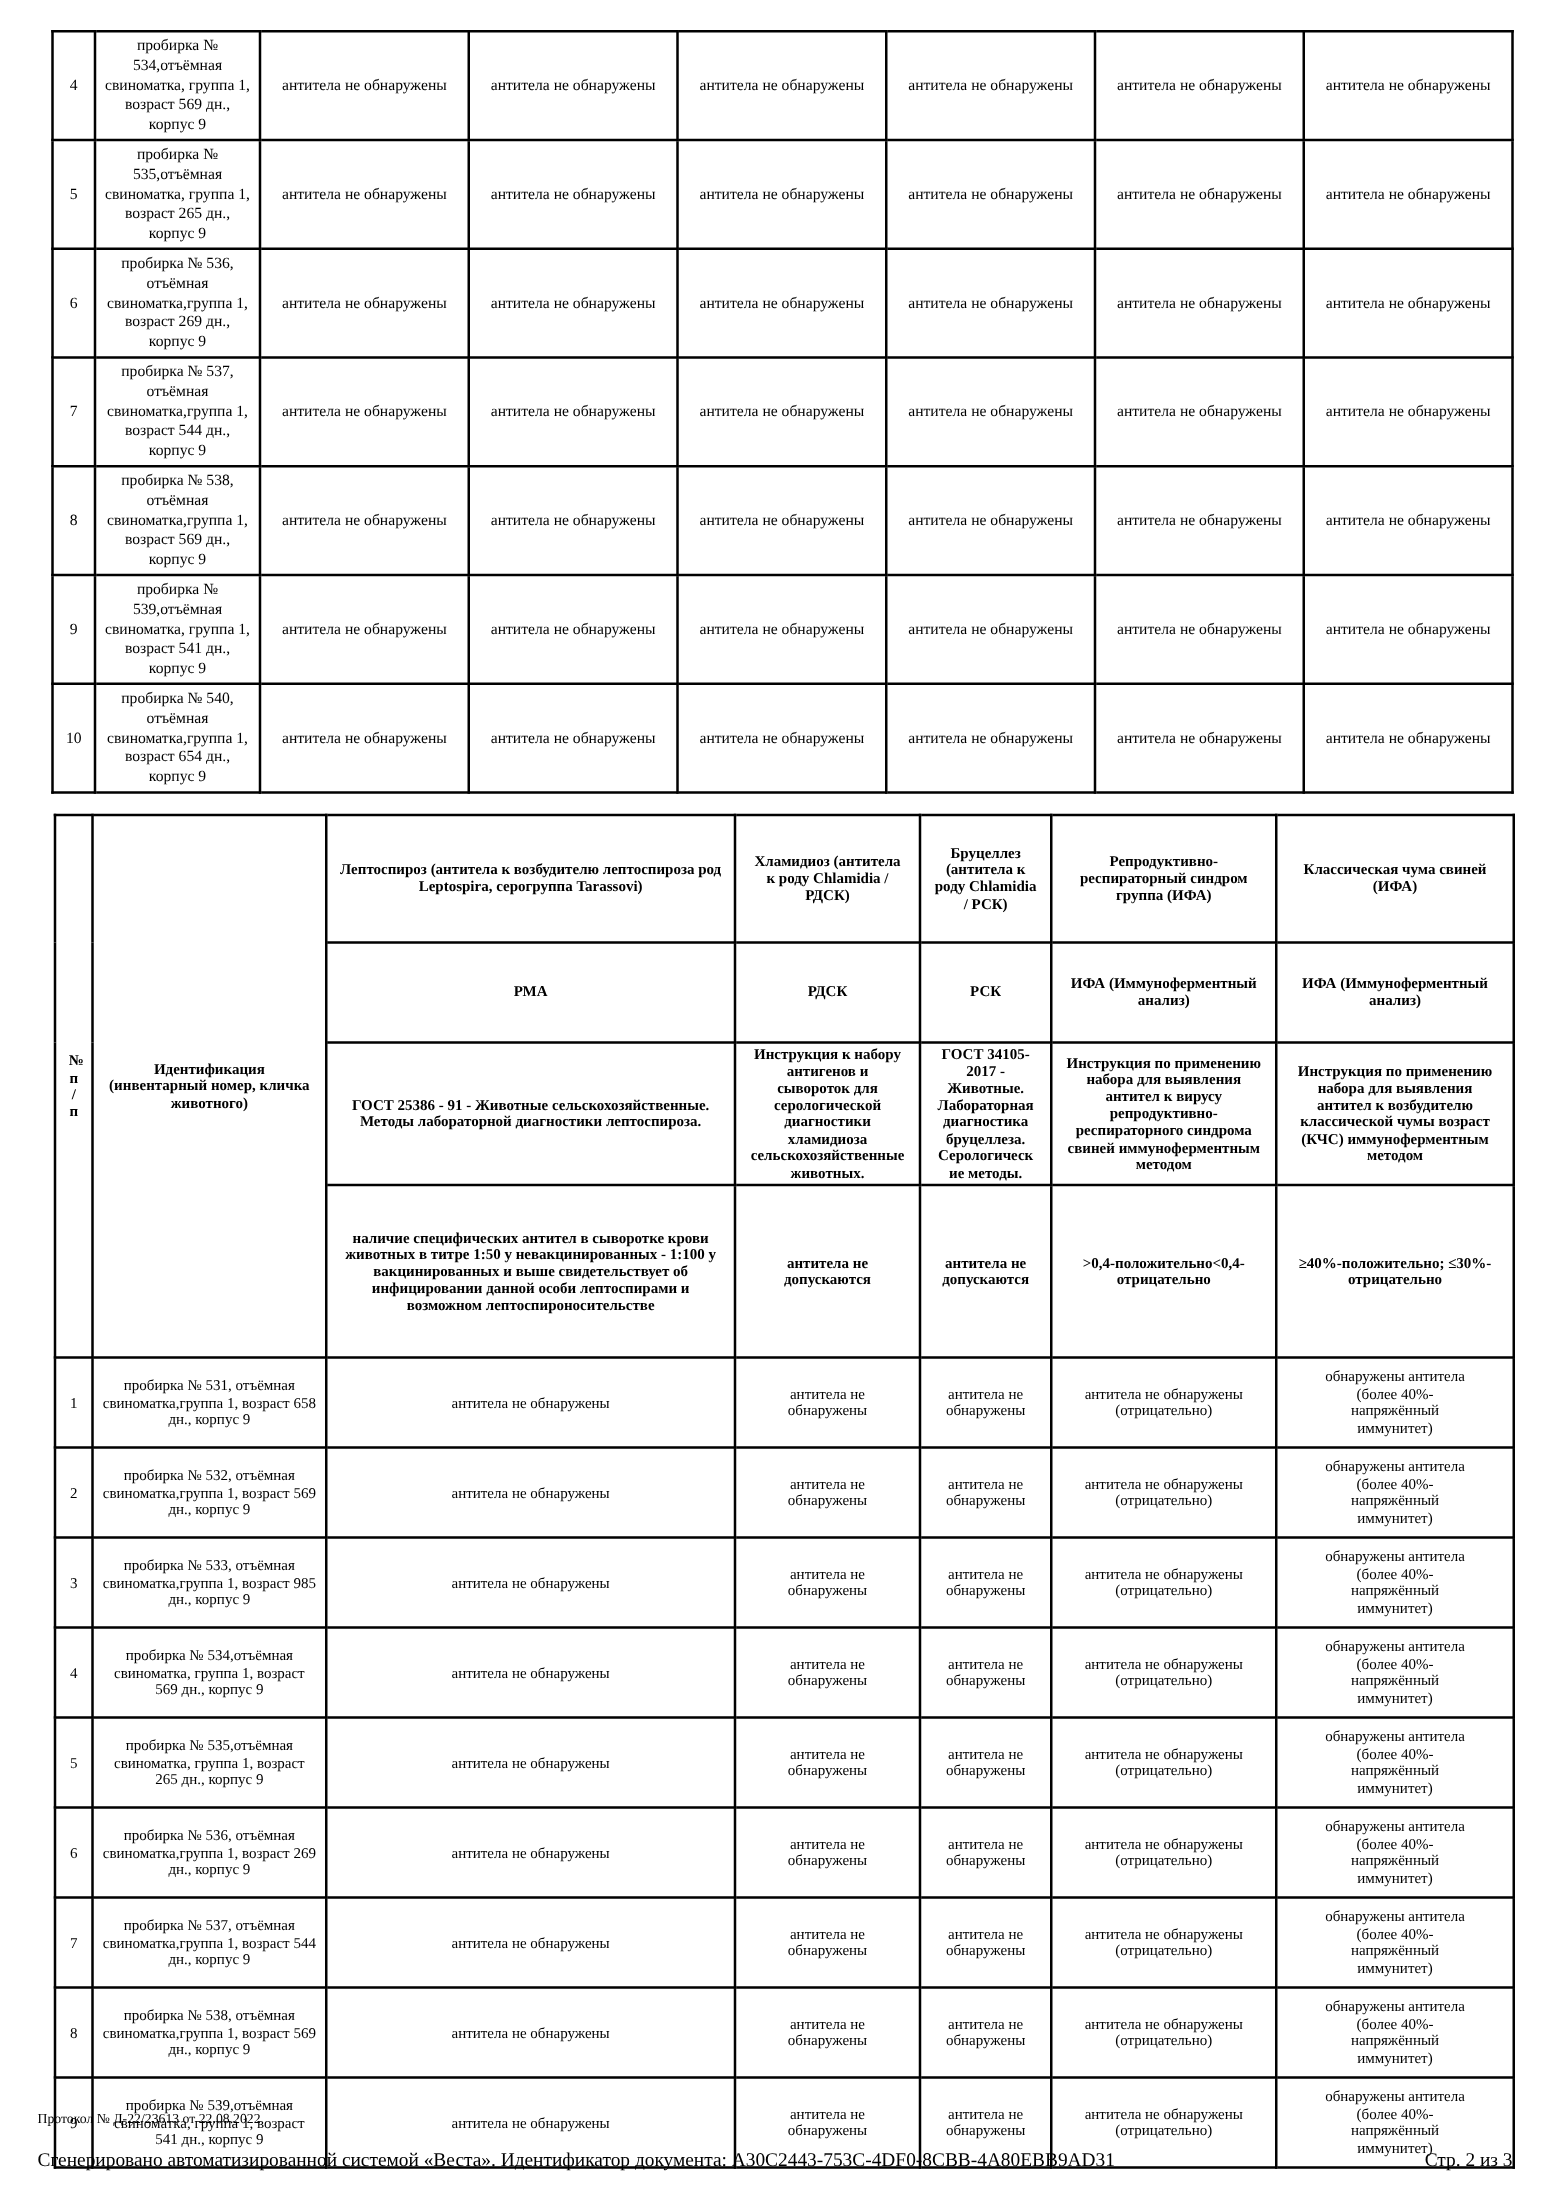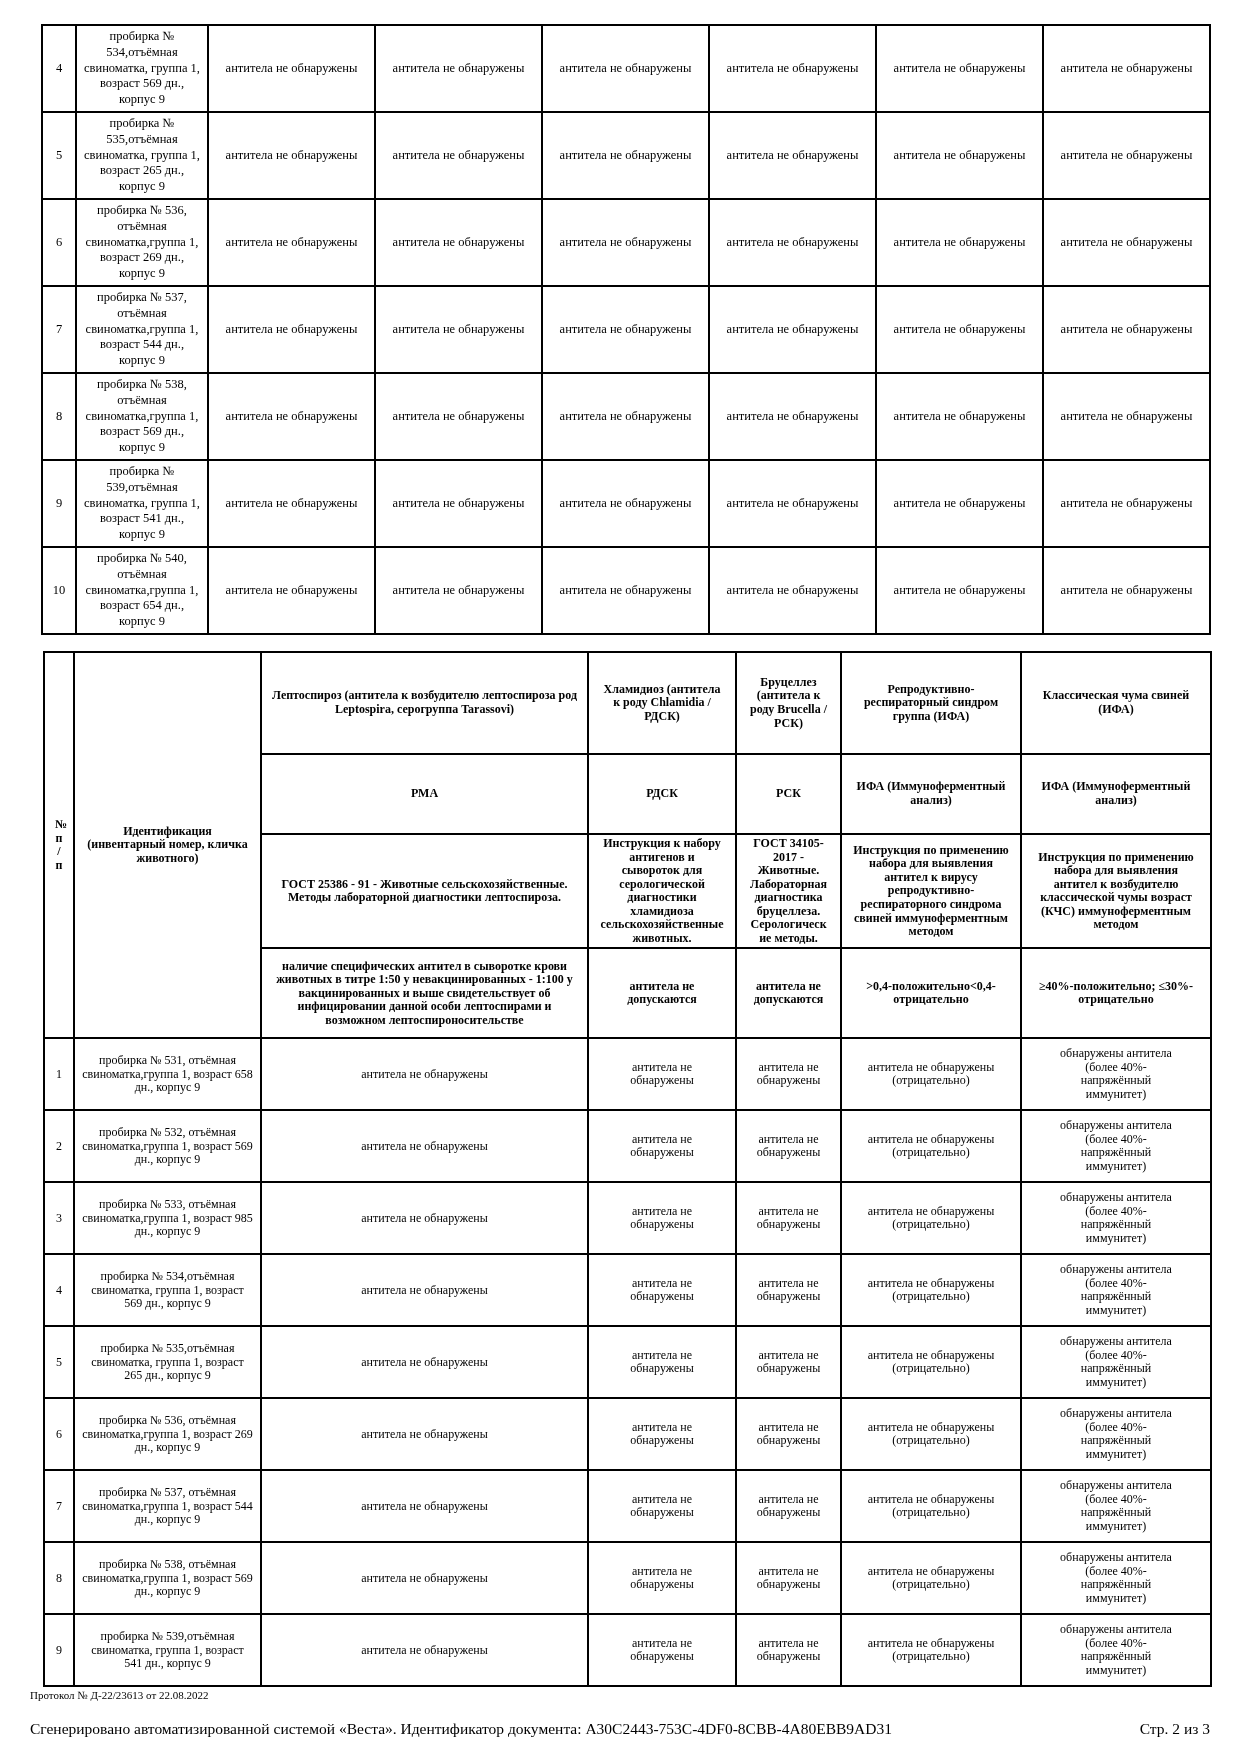--- a/index.html
+++ b/index.html
@@ -18,21 +18,21 @@
   }
   
   .t1{position:absolute;left:41px;top:24px;width:1168px;font-size:12.5px;line-height:1.25;}
   .t1 tr{height:87px;}
   
   .t2{position:absolute;left:43px;top:651px;width:1167px;font-size:12px;line-height:1.13;}
   .t2 .hdr{font-weight:bold;padding:2px 10px;}
   .t2 tr.hr1{height:102px;}
   .t2 tr.hr2{height:80px;}
   .t2 tr.hr3{height:98px;}
-  .t2 tr.hr4{height:90px;}
+  .t2 tr.hr4{height:138px;}
   .t2 tr.drow{height:72px;}
   .t2 td.v-chlam{padding:2px 16px;}
   .t2 td.v-kcs{padding:2px 28px;margin-left:32px;}
   
   .footer1{position:absolute;left:30px;top:1689px;font-size:11px;}
   .footer2{
     position:absolute;left:30px;right:30px;top:1720px;
     display:flex;justify-content:space-between;align-items:baseline;
     font-size:15.5px;
   }
@@ -134,21 +134,21 @@
       <col style="width:105px">
       <col style="width:180px">
       <col style="width:190px">
   </colgroup>
   <tbody>
     <tr class="hr1">
       <td class="hdr" rowspan="4">№ п/п</td>
       <td class="hdr" rowspan="4">Идентификация (инвентарный номер, кличка животного)</td>
       <td class="hdr">Лептоспироз (антитела к возбудителю лептоспироза род Leptospira, серогруппа Tarassovi)</td>
       <td class="hdr">Хламидиоз (антитела к роду Chlamidia / РДСК)</td>
-      <td class="hdr">Бруцеллез (антитела к роду Brucella / РСК)</td>
+      <td class="hdr">Бруцеллез (антитела к роду Chlamidia / РСК)</td>
       <td class="hdr">Репродуктивно-респираторный синдром группа (ИФА)</td>
       <td class="hdr">Классическая чума свиней (ИФА)</td>
     </tr>
     <tr class="hr2">
       <td class="hdr">РМА</td>
       <td class="hdr">РДСК</td>
       <td class="hdr">РСК</td>
       <td class="hdr">ИФА (Иммуноферментный анализ)</td>
       <td class="hdr">ИФА (Иммуноферментный анализ)</td>
     </tr>

